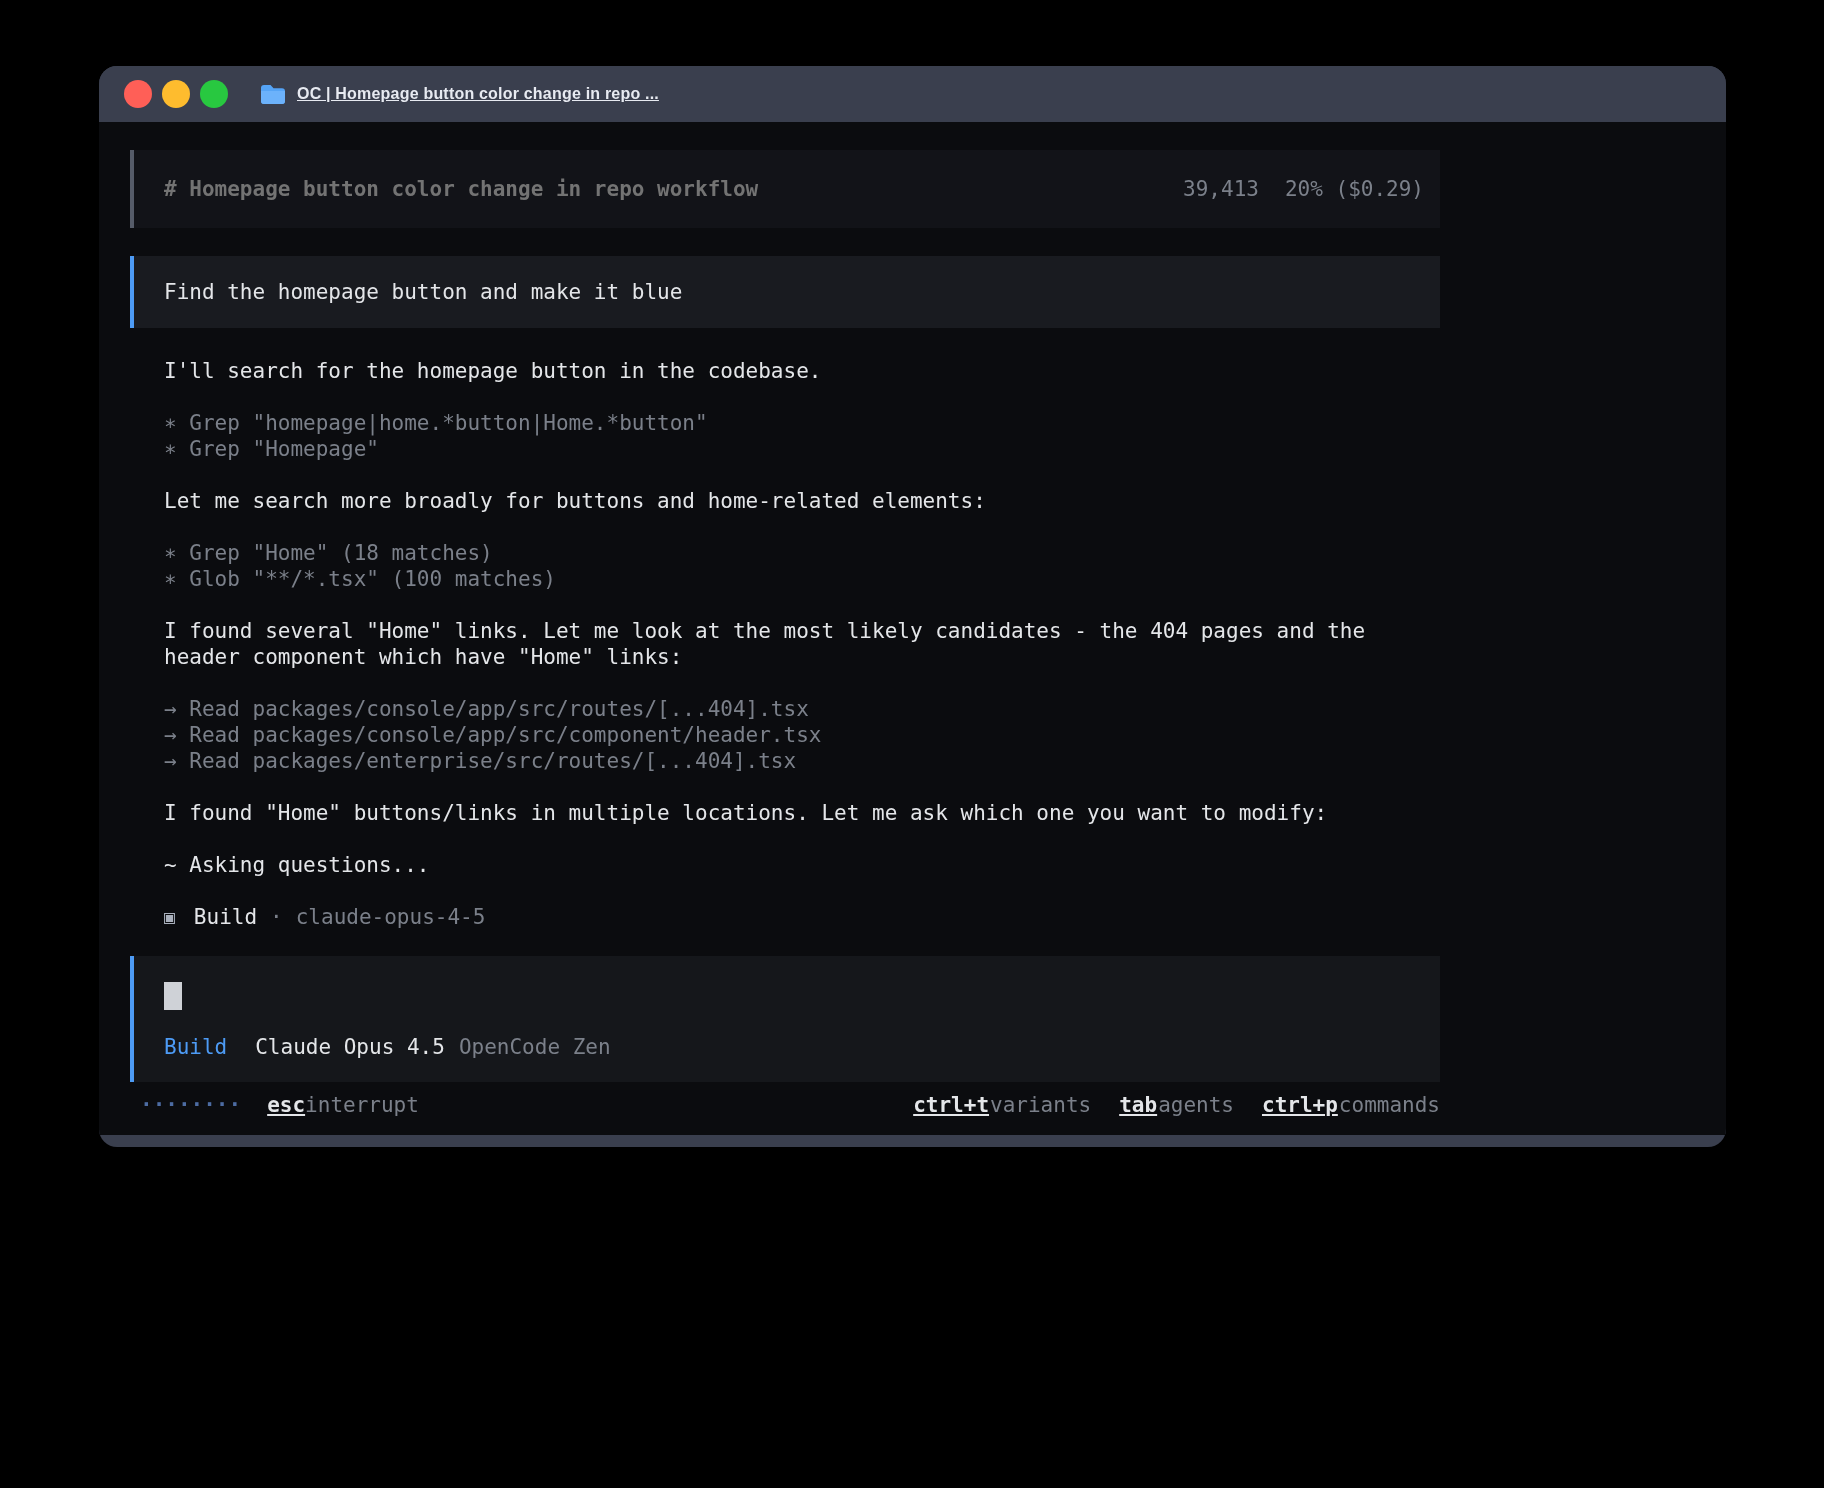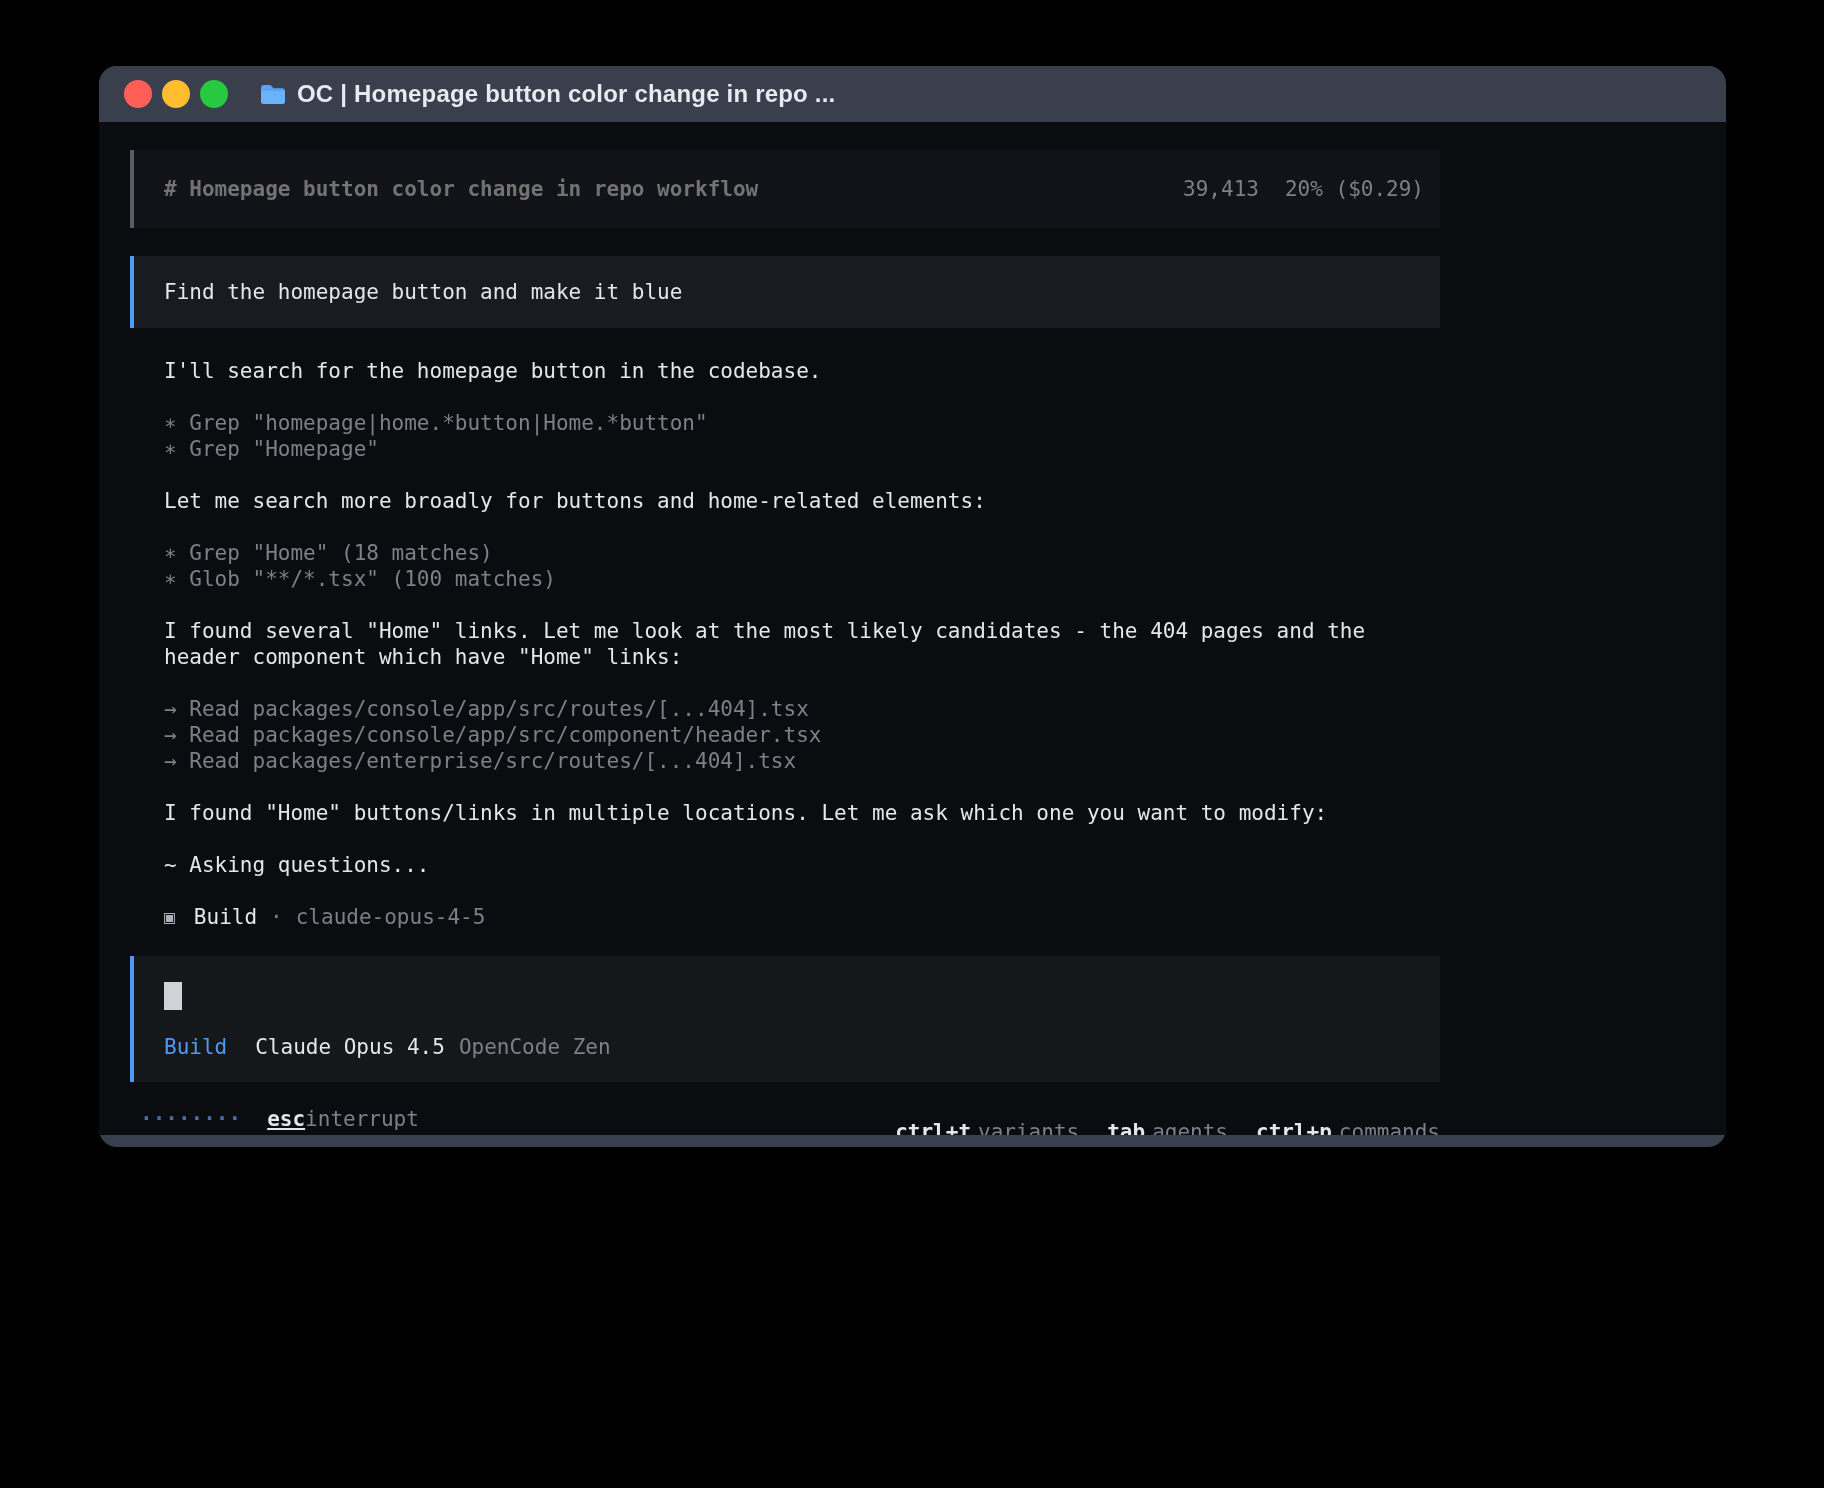--- a/index.html
+++ b/index.html
@@ -21,21 +21,21 @@
     padding-left:25px; background:#3a3f4e;
     font-family:"Liberation Sans", sans-serif;
   }
   .traffic-lights { display:flex; align-items:center; gap:10px; }
   .light { width:28px; height:28px; border-radius:50%; display:inline-block; }
   .light.red    { background:#ff5f57; }
   .light.yellow { background:#febc2e; }
   .light.green  { background:#28c840; }
   .folder-wrap { margin-left:32px; display:flex; align-items:center; }
   .window-title {
-    margin-left:11px; font-size:24px; font-weight:bold; color:#e7eaf1; letter-spacing:0.2px;
+    margin-left:11px; font-size:16px; font-weight:bold; color:#e7eaf1; letter-spacing:0.2px;text-decoration:underline;
   }
 
   
   .content { flex:1 1 auto; background:#0b0c0f; overflow:hidden; }
   .bottom-frame { flex:0 0 12px; }
 
   .column { width:1310px; margin-left:31px; }
 
   .session-header {
     margin-top:28px; height:78px; background:#121318;
@@ -78,21 +78,21 @@
   
   .footer {
     margin-top:10px; padding-left:10px; display:flex; align-items:center;
     font-size:21px; line-height:26px;
   }
   .spinner { color:#4d6ca3; font-weight:bold; letter-spacing:0px; }
   .key { font-weight:bold; color:#e4e6e9;text-decoration:underline; }
   .footer .esc { margin-left:26px; }
   .footer .esc-label { margin-left:0; }
   .footer-right { margin-left:auto; display:flex; gap:28px; }
-  .fgroup { display:flex; gap:7px;margin-top:27px; }
+  .fgroup { display:flex; gap:1px; }
 </style>
 </head>
 <body>
 
 <div class="stage">
   <div class="window">
 
     <div class="titlebar">
       <div class="traffic-lights">
         <span class="light red"></span>

